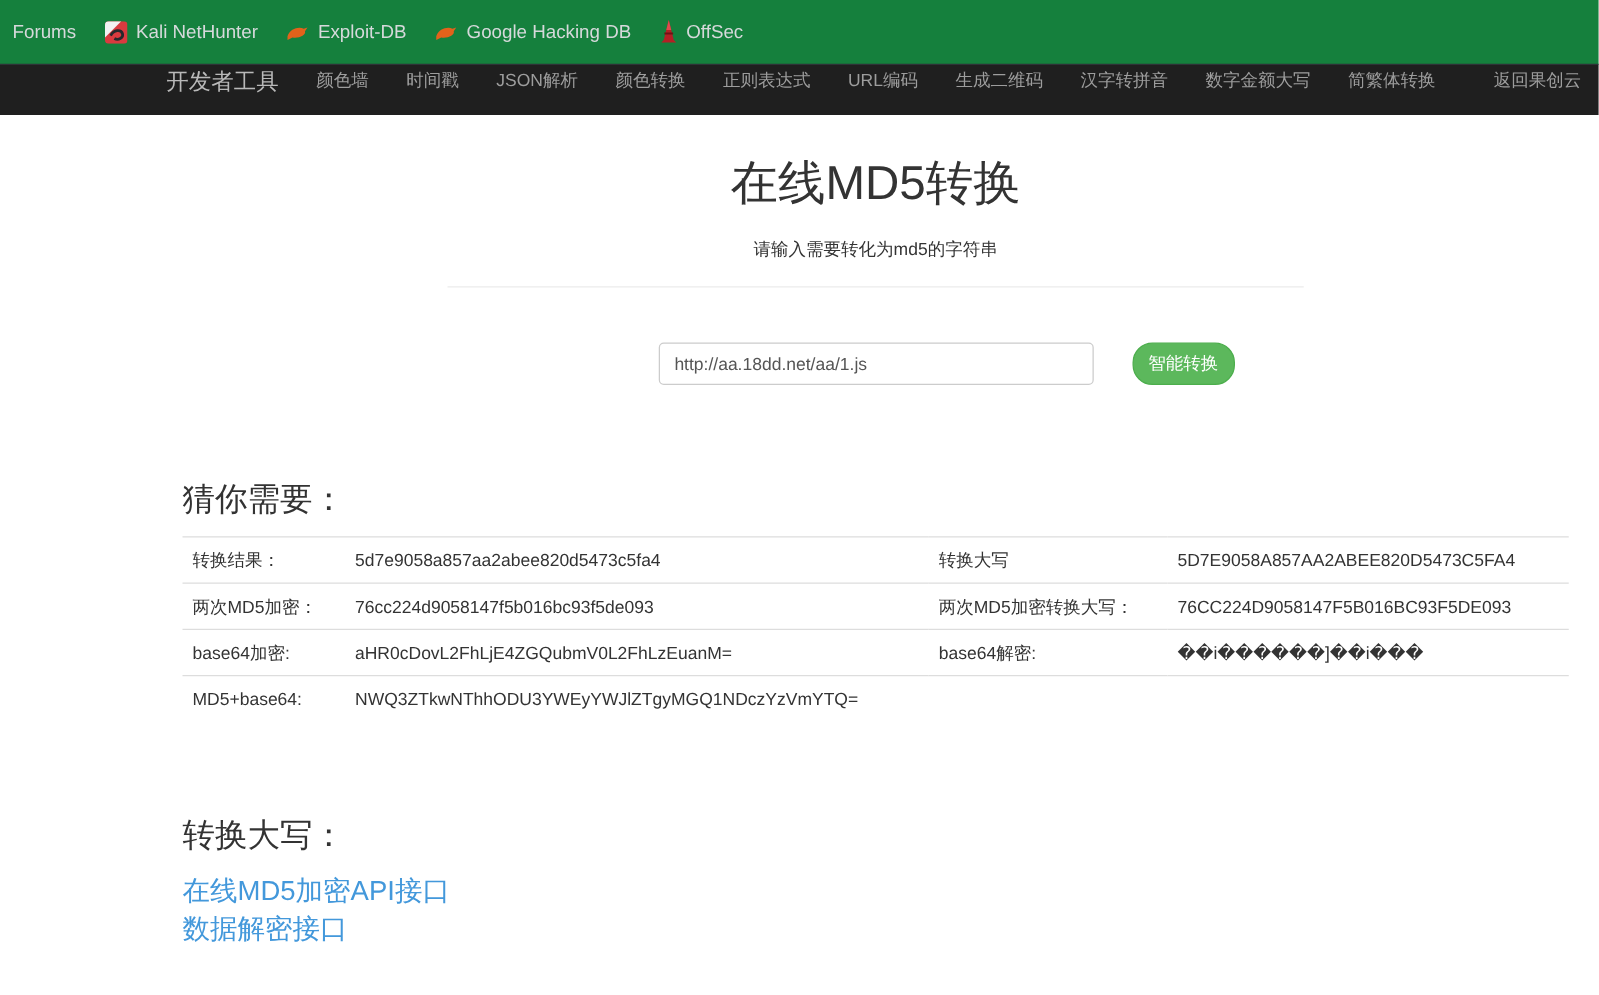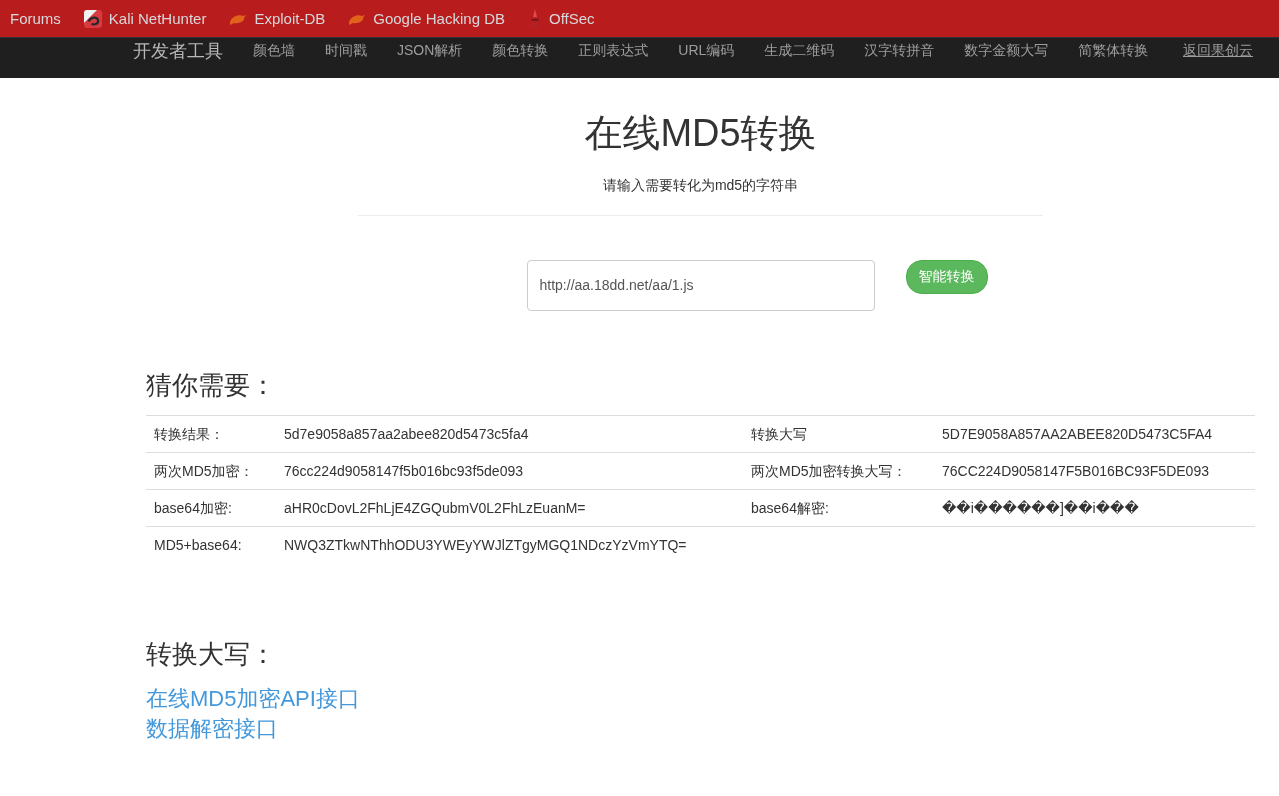--- a/index.html
+++ b/index.html
@@ -6,21 +6,21 @@
   html, body { margin: 0; padding: 0; }
   body {
     width: 1279px; height: 796px; overflow: hidden;
     background: #ffffff;
     font-family: "Liberation Sans", "DejaVu Sans", sans-serif;
     color: #333;
   }
 
   
   .bookmarks-bar {
-    height: 38px; background: #b91c1c;
+    height: 52px; background: #15803d;
     display: flex; align-items: center;
     padding: 0 6px; font-size: 15px; color: #d6d9db;
     border-bottom: 1px solid #2e3237;
   }
   .bookmark {
     display: flex; align-items: center; gap: 7px;
     margin-right: 15px; padding: 0 4px; cursor: pointer; white-space: nowrap;
   }
   .bookmark svg { display: block; }
 
@@ -28,33 +28,33 @@
   .navbar {
     height: 40px; background: #1f1f1f;
     display: flex; align-items: center;
     padding: 0 14px 14px 133px;
     font-size: 14px; color: #9d9d9d; white-space: nowrap;
   }
   .navbar .brand {
     font-size: 18px; color: #b9b9b9; margin-right: 30px; text-decoration: none; cursor: pointer;
   }
   .nav-item { margin-right: 30px; color: #9d9d9d; text-decoration: none; cursor: pointer; }
-  .nav-item-right { margin-left: auto; margin-right: 12px; text-decoration: underline; }
+  .nav-item-right { margin-left: auto; margin-right: 0; }
 
   
   .container { margin-left: 146px; width: 1109px; }
 
   .hero { width: 685px; margin: 0 auto; padding-top: 34px; text-align: center; }
   .hero h1 { font-size: 38px; font-weight: 500; color: #333; margin: 0; line-height: 1.15; }
   .hero .subtitle { font-size: 14px; color: #333; margin: 21px 0 20px; }
   .hero hr { border: 0; border-top: 1px solid #ececec; margin: 0; }
 
   .form-row { position: relative; margin-top: 44px; height: 34px; }
   .md5-input {
-    display: block; width: 348px; height: 51px; margin: 0 auto;
+    display: block; width: 348px; height: 34px; margin: 0 auto;
     border: 1px solid #ccc; border-radius: 4px;
     padding: 6px 12px; font-size: 14px; color: #555;
     font-family: "Liberation Sans", "DejaVu Sans", sans-serif;
     outline: none;
   }
   .convert-btn {
     position: absolute; top: 0; left: calc(50% + 205px);
     height: 34px; padding: 0 12px;
     background: #5cb85c; border: 1px solid #4cae4c; border-radius: 16px;
     color: #fff; font-size: 14px; cursor: pointer; white-space: nowrap;

